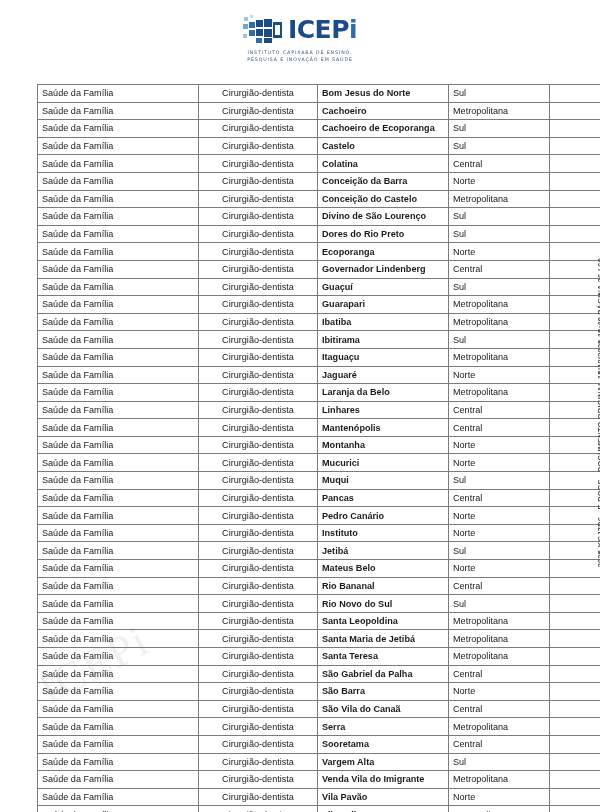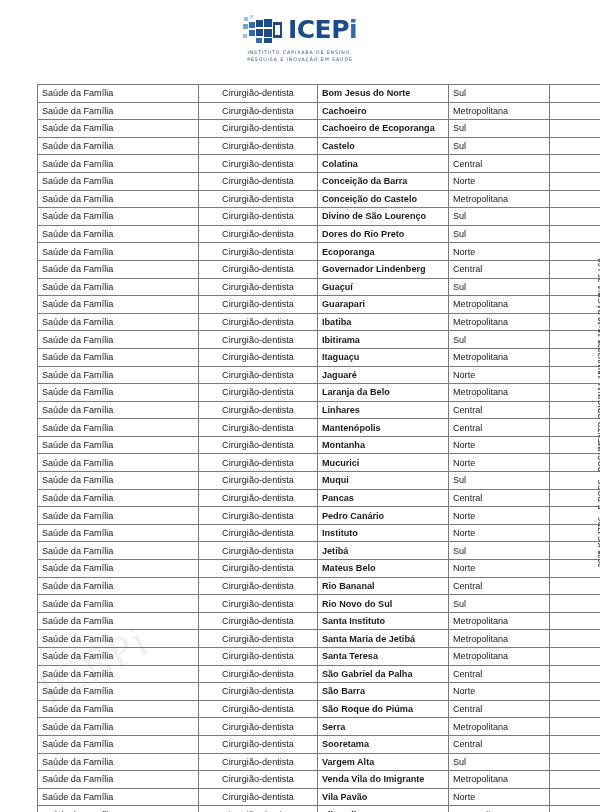--- a/index.html
+++ b/index.html
@@ -415,21 +415,21 @@
           <tr>
             <td class="c-program">Saúde da Família</td>
             <td class="c-role">Cirurgião-dentista</td>
             <td class="c-city">Rio Novo do Sul</td>
             <td class="c-region">Sul</td>
             <td class="c-qty">CR</td>
           </tr>
           <tr>
             <td class="c-program">Saúde da Família</td>
             <td class="c-role">Cirurgião-dentista</td>
-            <td class="c-city">Santa Instituto</td>
+            <td class="c-city">Santa Leopoldina</td>
             <td class="c-region">Metropolitana</td>
             <td class="c-qty">3</td>
           </tr>
           <tr>
             <td class="c-program">Saúde da Família</td>
             <td class="c-role">Cirurgião-dentista</td>
             <td class="c-city">Santa Maria de Jetibá</td>
             <td class="c-region">Metropolitana</td>
             <td class="c-qty">CR</td>
           </tr>
@@ -450,21 +450,21 @@
           <tr>
             <td class="c-program">Saúde da Família</td>
             <td class="c-role">Cirurgião-dentista</td>
             <td class="c-city">São Barra</td>
             <td class="c-region">Norte</td>
             <td class="c-qty">CR</td>
           </tr>
           <tr>
             <td class="c-program">Saúde da Família</td>
             <td class="c-role">Cirurgião-dentista</td>
-            <td class="c-city">São Roque do Piúma</td>
+            <td class="c-city">São Vila do Canaã</td>
             <td class="c-region">Central</td>
             <td class="c-qty">CR</td>
           </tr>
           <tr>
             <td class="c-program">Saúde da Família</td>
             <td class="c-role">Cirurgião-dentista</td>
             <td class="c-city">Serra</td>
             <td class="c-region">Metropolitana</td>
             <td class="c-qty">CR</td>
           </tr>

